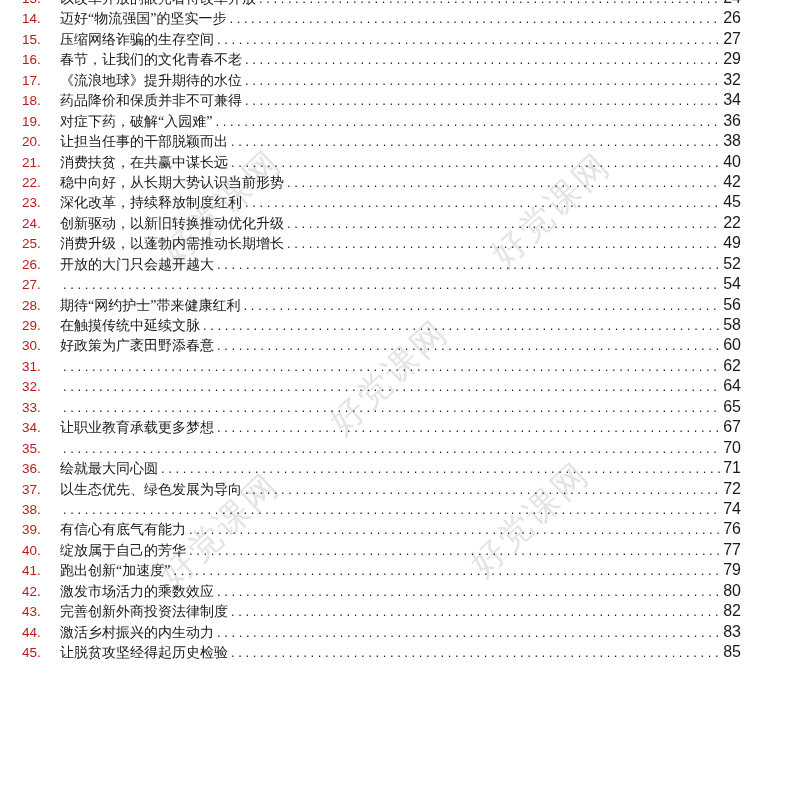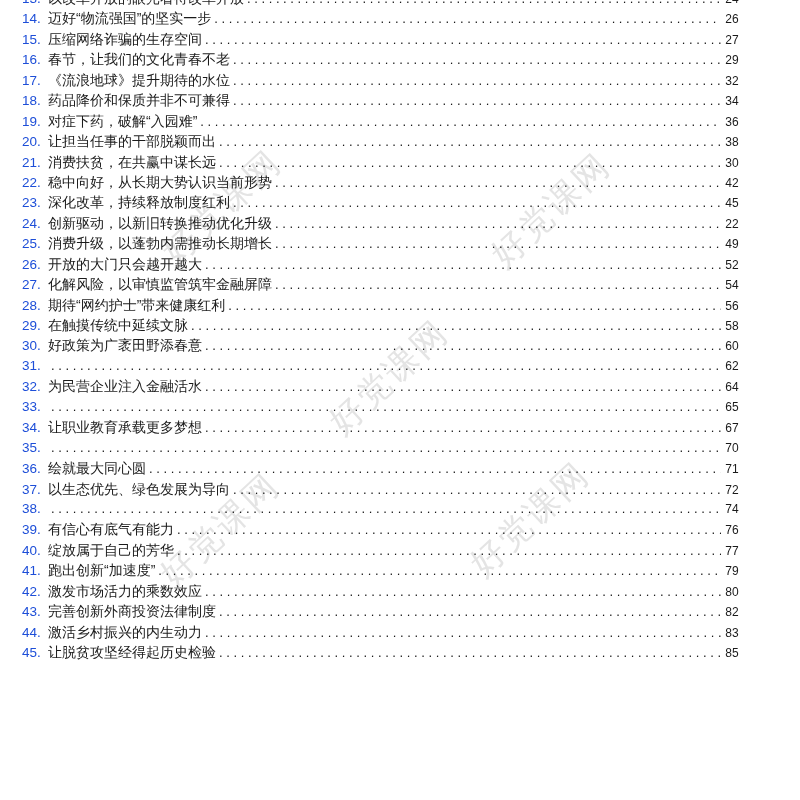--- a/index.html
+++ b/index.html
@@ -34,44 +34,44 @@
   .row {
     display: flex;
     align-items: baseline;
     height: 20.45px;
     line-height: 20.45px;
     white-space: nowrap;
   }
   .num {
     flex: 0 0 auto;
     min-width: 22px;
-    margin-right: 4px;
+    margin-right: 16px;
     font-size: 13.5px;
-    color: #1d4ed8;
+    color: #b91c1c;
   }
   .title {
     flex: 0 0 auto;
-    font-family: Liberation Sans, sans-serif;
+    font-family: Liberation Serif, serif;
     font-size: 14px;
     color: #1a1a1a;
   }
   .dots {
     flex: 1 1 auto;
     overflow: hidden;
     white-space: nowrap;
     padding-left: 3px;
     font-size: 13px;
     color: #1a1a1a;
   }
   .page-no {
     flex: 0 0 auto;
     min-width: 18px;
     margin-left: 2px;
-    text-align: center;
-    font-size: 12px;
+    text-align: right;
+    font-size: 16px;
     color: #1a1a1a;
   }
 </style>
 </head>
 <body>
 
 <div class="page">
   <div class="watermarks">
       <span class="wm" style="left: 222px; top: 207px; color: rgb(228, 228, 228);">好党课网</span>
       <span class="wm" style="left: 551px; top: 210px; color: rgb(228, 228, 228);">好党课网</span>
@@ -125,21 +125,21 @@
       <div class="row">
         <span class="num">20.</span>
         <span class="title">让担当任事的干部脱颖而出</span>
         <span class="dots">. . . . . . . . . . . . . . . . . . . . . . . . . . . . . . . . . . . . . . . . . . . . . . . . . . . . . . . . . . . . . . . . . . . . . . . . . . . . . . . . . . . . . . . . . . . . . . . . . . . . . . . . . . . . . . . . . . . . . . . . . . . . . . . . . . . . . . . . . . . . . . . . . . . . . . . . . . . . . . . . </span>
         <span class="page-no">38</span>
       </div>
       <div class="row">
         <span class="num">21.</span>
         <span class="title">消费扶贫，在共赢中谋长远</span>
         <span class="dots">. . . . . . . . . . . . . . . . . . . . . . . . . . . . . . . . . . . . . . . . . . . . . . . . . . . . . . . . . . . . . . . . . . . . . . . . . . . . . . . . . . . . . . . . . . . . . . . . . . . . . . . . . . . . . . . . . . . . . . . . . . . . . . . . . . . . . . . . . . . . . . . . . . . . . . . . . . . . . . . . </span>
-        <span class="page-no">30</span>
+        <span class="page-no">40</span>
       </div>
       <div class="row">
         <span class="num">22.</span>
         <span class="title">稳中向好，从长期大势认识当前形势</span>
         <span class="dots">. . . . . . . . . . . . . . . . . . . . . . . . . . . . . . . . . . . . . . . . . . . . . . . . . . . . . . . . . . . . . . . . . . . . . . . . . . . . . . . . . . . . . . . . . . . . . . . . . . . . . . . . . . . . . . . . . . . . . . . . . . . . . . . . . . . . . . . . . . . . . . . . . . . . . . . . . . . . . . . . </span>
         <span class="page-no">42</span>
       </div>
       <div class="row">
         <span class="num">23.</span>
         <span class="title">深化改革，持续释放制度红利</span>
@@ -159,21 +159,20 @@
         <span class="page-no">49</span>
       </div>
       <div class="row">
         <span class="num">26.</span>
         <span class="title">开放的大门只会越开越大</span>
         <span class="dots">. . . . . . . . . . . . . . . . . . . . . . . . . . . . . . . . . . . . . . . . . . . . . . . . . . . . . . . . . . . . . . . . . . . . . . . . . . . . . . . . . . . . . . . . . . . . . . . . . . . . . . . . . . . . . . . . . . . . . . . . . . . . . . . . . . . . . . . . . . . . . . . . . . . . . . . . . . . . . . . . </span>
         <span class="page-no">52</span>
       </div>
       <div class="row">
         <span class="num">27.</span>
-        <span class="title">化解风险，以审慎监管筑牢金融屏障</span>
         <span class="dots">. . . . . . . . . . . . . . . . . . . . . . . . . . . . . . . . . . . . . . . . . . . . . . . . . . . . . . . . . . . . . . . . . . . . . . . . . . . . . . . . . . . . . . . . . . . . . . . . . . . . . . . . . . . . . . . . . . . . . . . . . . . . . . . . . . . . . . . . . . . . . . . . . . . . . . . . . . . . . . . . </span>
         <span class="page-no">54</span>
       </div>
       <div class="row">
         <span class="num">28.</span>
         <span class="title">期待“网约护士”带来健康红利</span>
         <span class="dots">. . . . . . . . . . . . . . . . . . . . . . . . . . . . . . . . . . . . . . . . . . . . . . . . . . . . . . . . . . . . . . . . . . . . . . . . . . . . . . . . . . . . . . . . . . . . . . . . . . . . . . . . . . . . . . . . . . . . . . . . . . . . . . . . . . . . . . . . . . . . . . . . . . . . . . . . . . . . . . . . </span>
         <span class="page-no">56</span>
       </div>
       <div class="row">
@@ -188,21 +187,20 @@
         <span class="dots">. . . . . . . . . . . . . . . . . . . . . . . . . . . . . . . . . . . . . . . . . . . . . . . . . . . . . . . . . . . . . . . . . . . . . . . . . . . . . . . . . . . . . . . . . . . . . . . . . . . . . . . . . . . . . . . . . . . . . . . . . . . . . . . . . . . . . . . . . . . . . . . . . . . . . . . . . . . . . . . . </span>
         <span class="page-no">60</span>
       </div>
       <div class="row">
         <span class="num">31.</span>
         <span class="dots">. . . . . . . . . . . . . . . . . . . . . . . . . . . . . . . . . . . . . . . . . . . . . . . . . . . . . . . . . . . . . . . . . . . . . . . . . . . . . . . . . . . . . . . . . . . . . . . . . . . . . . . . . . . . . . . . . . . . . . . . . . . . . . . . . . . . . . . . . . . . . . . . . . . . . . . . . . . . . . . . </span>
         <span class="page-no">62</span>
       </div>
       <div class="row">
         <span class="num">32.</span>
-        <span class="title">为民营企业注入金融活水</span>
         <span class="dots">. . . . . . . . . . . . . . . . . . . . . . . . . . . . . . . . . . . . . . . . . . . . . . . . . . . . . . . . . . . . . . . . . . . . . . . . . . . . . . . . . . . . . . . . . . . . . . . . . . . . . . . . . . . . . . . . . . . . . . . . . . . . . . . . . . . . . . . . . . . . . . . . . . . . . . . . . . . . . . . . </span>
         <span class="page-no">64</span>
       </div>
       <div class="row">
         <span class="num">33.</span>
         <span class="dots">. . . . . . . . . . . . . . . . . . . . . . . . . . . . . . . . . . . . . . . . . . . . . . . . . . . . . . . . . . . . . . . . . . . . . . . . . . . . . . . . . . . . . . . . . . . . . . . . . . . . . . . . . . . . . . . . . . . . . . . . . . . . . . . . . . . . . . . . . . . . . . . . . . . . . . . . . . . . . . . . </span>
         <span class="page-no">65</span>
       </div>
       <div class="row">
         <span class="num">34.</span>

